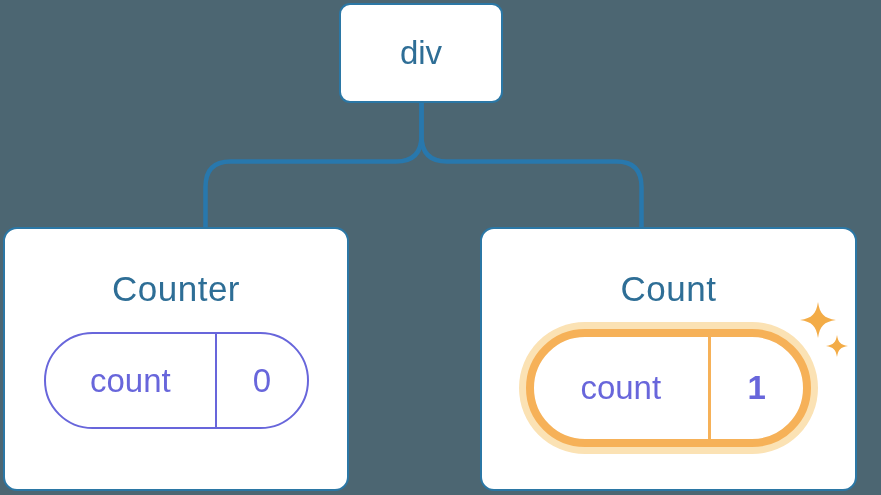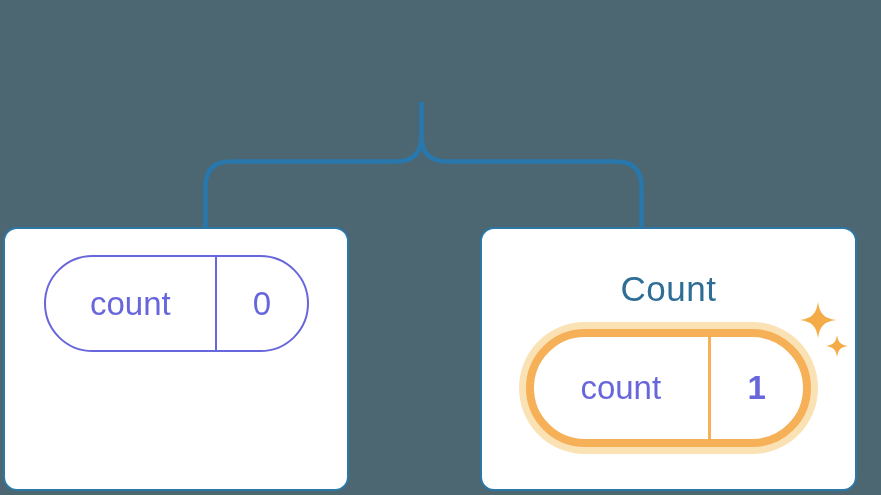--- a/index.html
+++ b/index.html
@@ -112,22 +112,26 @@
 </head>
 <body>
 
 <div class="stage">
 
   <svg class="connector-svg" viewBox="0 0 881 495" xmlns="http://www.w3.org/2000/svg" aria-hidden="true">
     <path d="M421.5 102 L421.5 136 Q421.5 161.5 396 161.5 L230.5 161.5 Q205.5 161.5 205.5 187 L205.5 229" fill="none" stroke="#2878AD" stroke-width="4.5"></path>
     <path d="M421.5 102 L421.5 136 Q421.5 161.5 447 161.5 L616.5 161.5 Q641.5 161.5 641.5 187 L641.5 229" fill="none" stroke="#2878AD" stroke-width="4.5"></path>
   </svg>
 
+  <div class="root-node">
+    <span>div</span>
+  </div>
 
   <div class="card card-left">
+    <div class="card-title">Counter</div>
     <div class="pill pill-plain">
       <div class="pill-key">count</div>
       <div class="pill-sep"></div>
       <div class="pill-value">0</div>
     </div>
   </div>
 
   <div class="card card-right">
     <div class="card-title">Count</div>
     <div class="pill-wrap">

